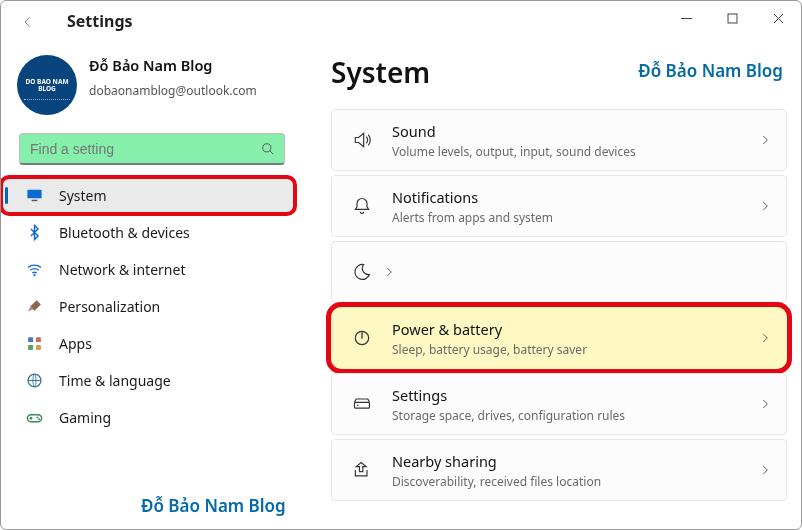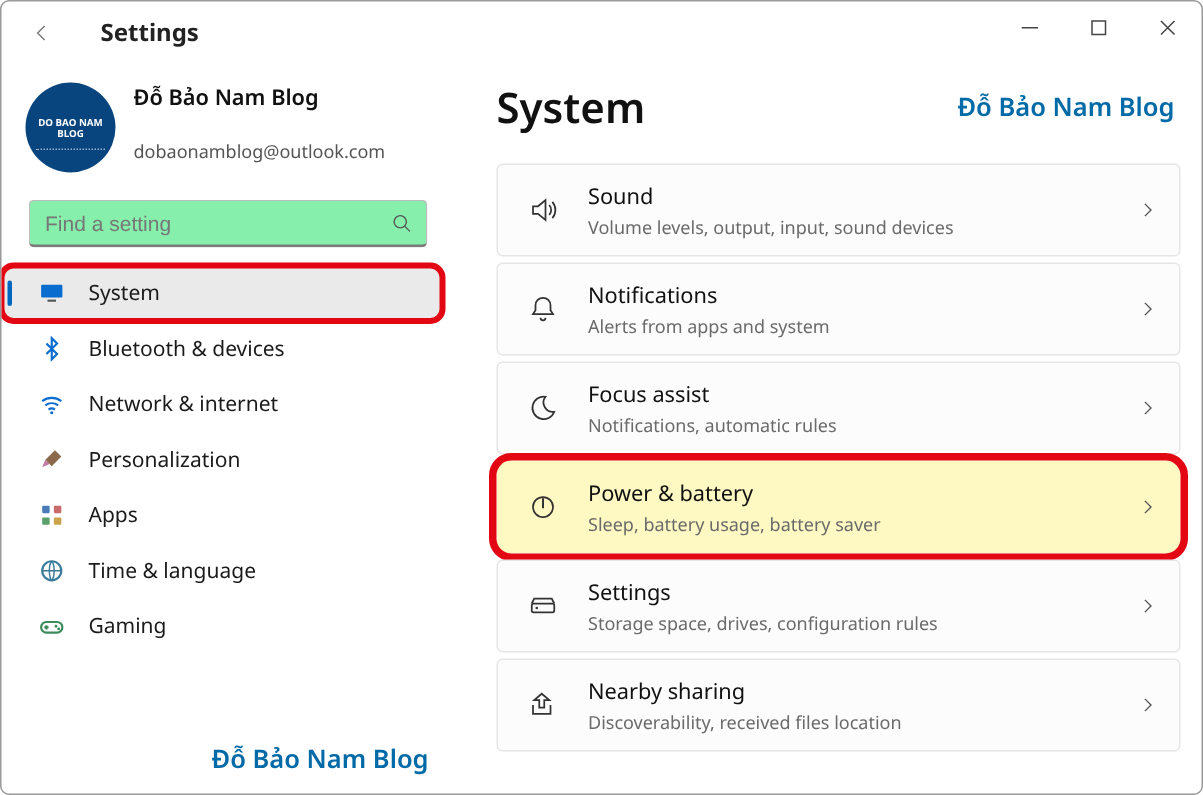--- a/index.html
+++ b/index.html
@@ -70,21 +70,21 @@
   }
   .avatar::after{
     content:"";
     position:absolute;
     width:46px;height:20px;
     border-bottom:1px dotted rgba(255,255,255,.6);
     top:24px;left:7px;
   }
   .user-text{ margin-left:12px; min-width:0; }
   .user-name{ font-size:14.5px; font-weight:600; color:#111; }
-  .user-email{ font-size:12px; color:#555; margin-top:17px; white-space:nowrap; }
+  .user-email{ font-size:12px; color:#555; margin-top:7px; white-space:nowrap; }
 
   .search-wrap{
     margin:0 14px 12px 18px;
     position:relative;
   }
   .search-input{
     width:100%; height:32px;
     border:1px solid #bdbdbd; border-radius:4px;
     border-bottom:2px solid #7a7a7a;
     padding:0 34px 0 10px;
@@ -344,24 +344,20 @@
               <use href="#i-chevron"></use>
             </svg>
           </span>
         </div>
         <div class="card">
           <span class="icon-slot">
             <svg width="20" height="20" viewBox="0 0 24 24">
               <use href="#i-moon"></use>
             </svg>
           </span>
-          <div class="card-body">
-            <div class="card-title">Focus assist</div>
-            <div class="card-sub">Notifications, automatic rules</div>
-          </div>
           <span class="chevron">
             <svg width="14" height="14" viewBox="0 0 24 24">
               <use href="#i-chevron"></use>
             </svg>
           </span>
         </div>
         <div class="card hover highlight-red">
           <span class="icon-slot">
             <svg width="20" height="20" viewBox="0 0 24 24">
               <use href="#i-power"></use>

